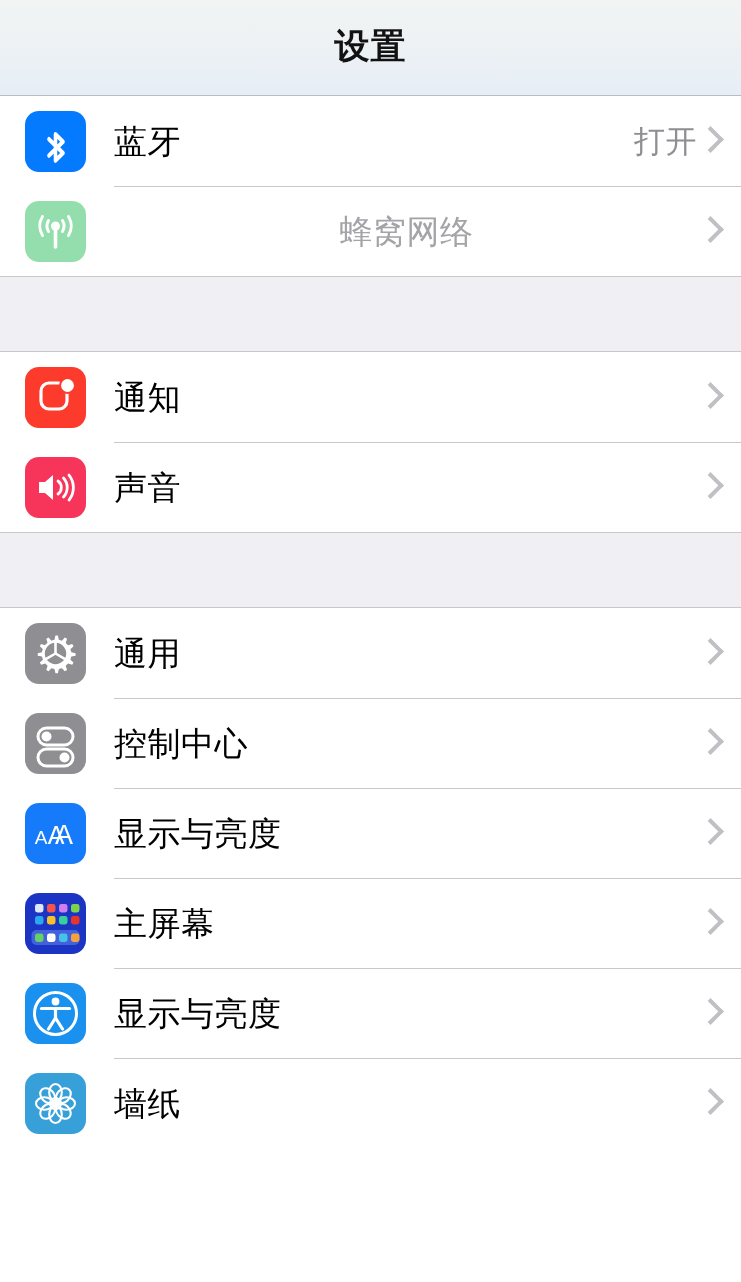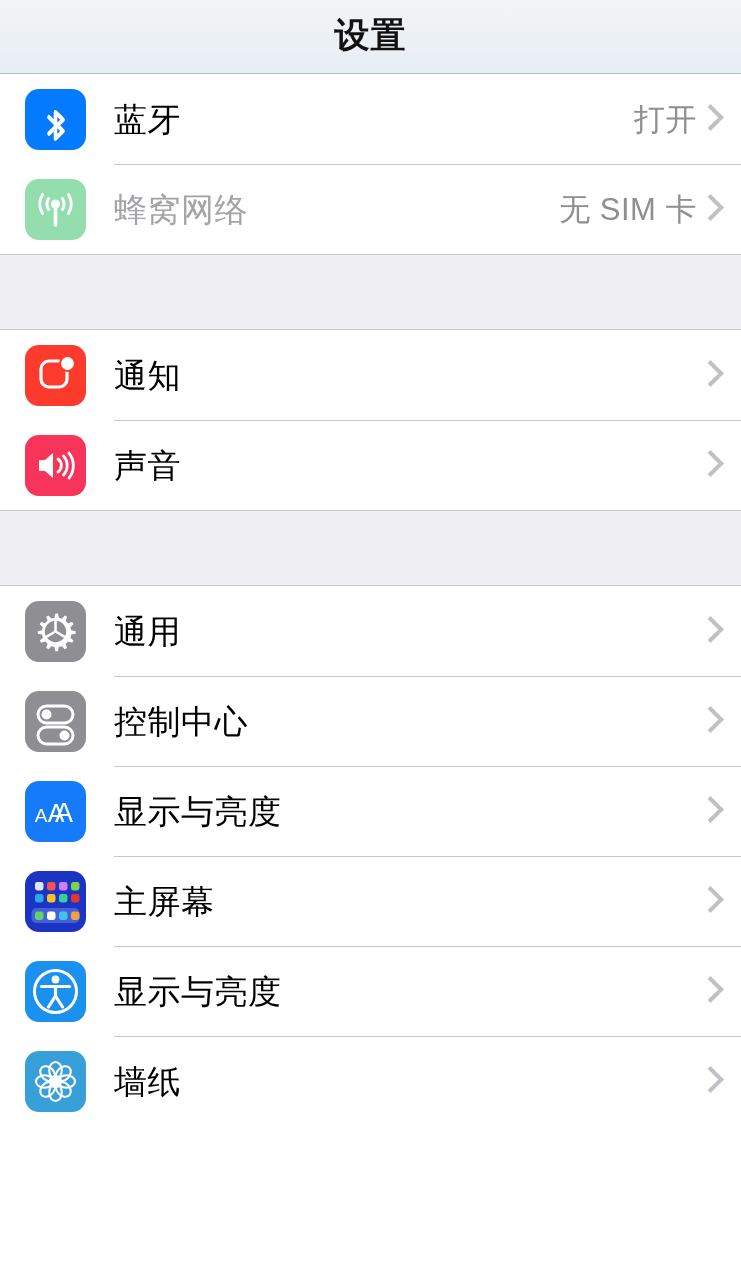--- a/index.html
+++ b/index.html
@@ -17,21 +17,21 @@
     position: relative;
     width: 741px;
     height: 1282px;
     background: #ffffff;
     overflow: hidden;
   }
 
   
   .nav-header {
     position: relative;
-    height: 74px;
+    height: 96px;
     background: linear-gradient(180deg, #f1f4f3 0%, #eef2f4 40%, #e6eef6 100%);
     border-bottom: 1px solid #b9bdc0;
     display: flex;
     align-items: center;
     justify-content: center;
   }
   .nav-title {
     font-size: 35px;
     font-weight: bold;
     color: #121212;
@@ -90,21 +90,21 @@
     background: #c8c7cc;
   }
 
   .row-label {
     font-size: 33px;
     color: #000000;
     line-height: 1;
     flex: 1 1 auto;
     letter-spacing: 0.5px;
   }
-  .row.disabled .row-label { color: #a4a4a8; }
+  .row.disabled .row-label { color: #a4a4a8; text-align: center; }
 
   .row-value {
     font-size: 31px;
     color: #8e8e93;
     margin-right: 2px;
     line-height: 1;
     letter-spacing: 0.5px;
     white-space: nowrap;
   }
 
@@ -180,21 +180,20 @@
               <path d="M23.5 19.5 a11 11 0 0 0 0 11"></path>
               <path d="M17.5 15.5 a18 18 0 0 0 0 19"></path>
               <path d="M37.5 19.5 a11 11 0 0 1 0 11"></path>
               <path d="M43.5 15.5 a18 18 0 0 1 0 19"></path>
             </g>
             <circle cx="30.5" cy="25" r="4.6" fill="#ffffff"></circle>
             <path d="M30.5 27 L30.5 46" stroke="#ffffff" stroke-width="3.6" stroke-linecap="round"></path>
           </svg>
         </span>
         <span class="row-label">蜂窝网络</span>
-        <span class="row-value">无 SIM 卡</span>
         <span class="chevron"></span>
       </div>
     </div>
 
     <div class="gap"></div>
 
     <div class="group">
 
       <div class="row">
         <span class="icon" style="background:#fc3b2d;">

